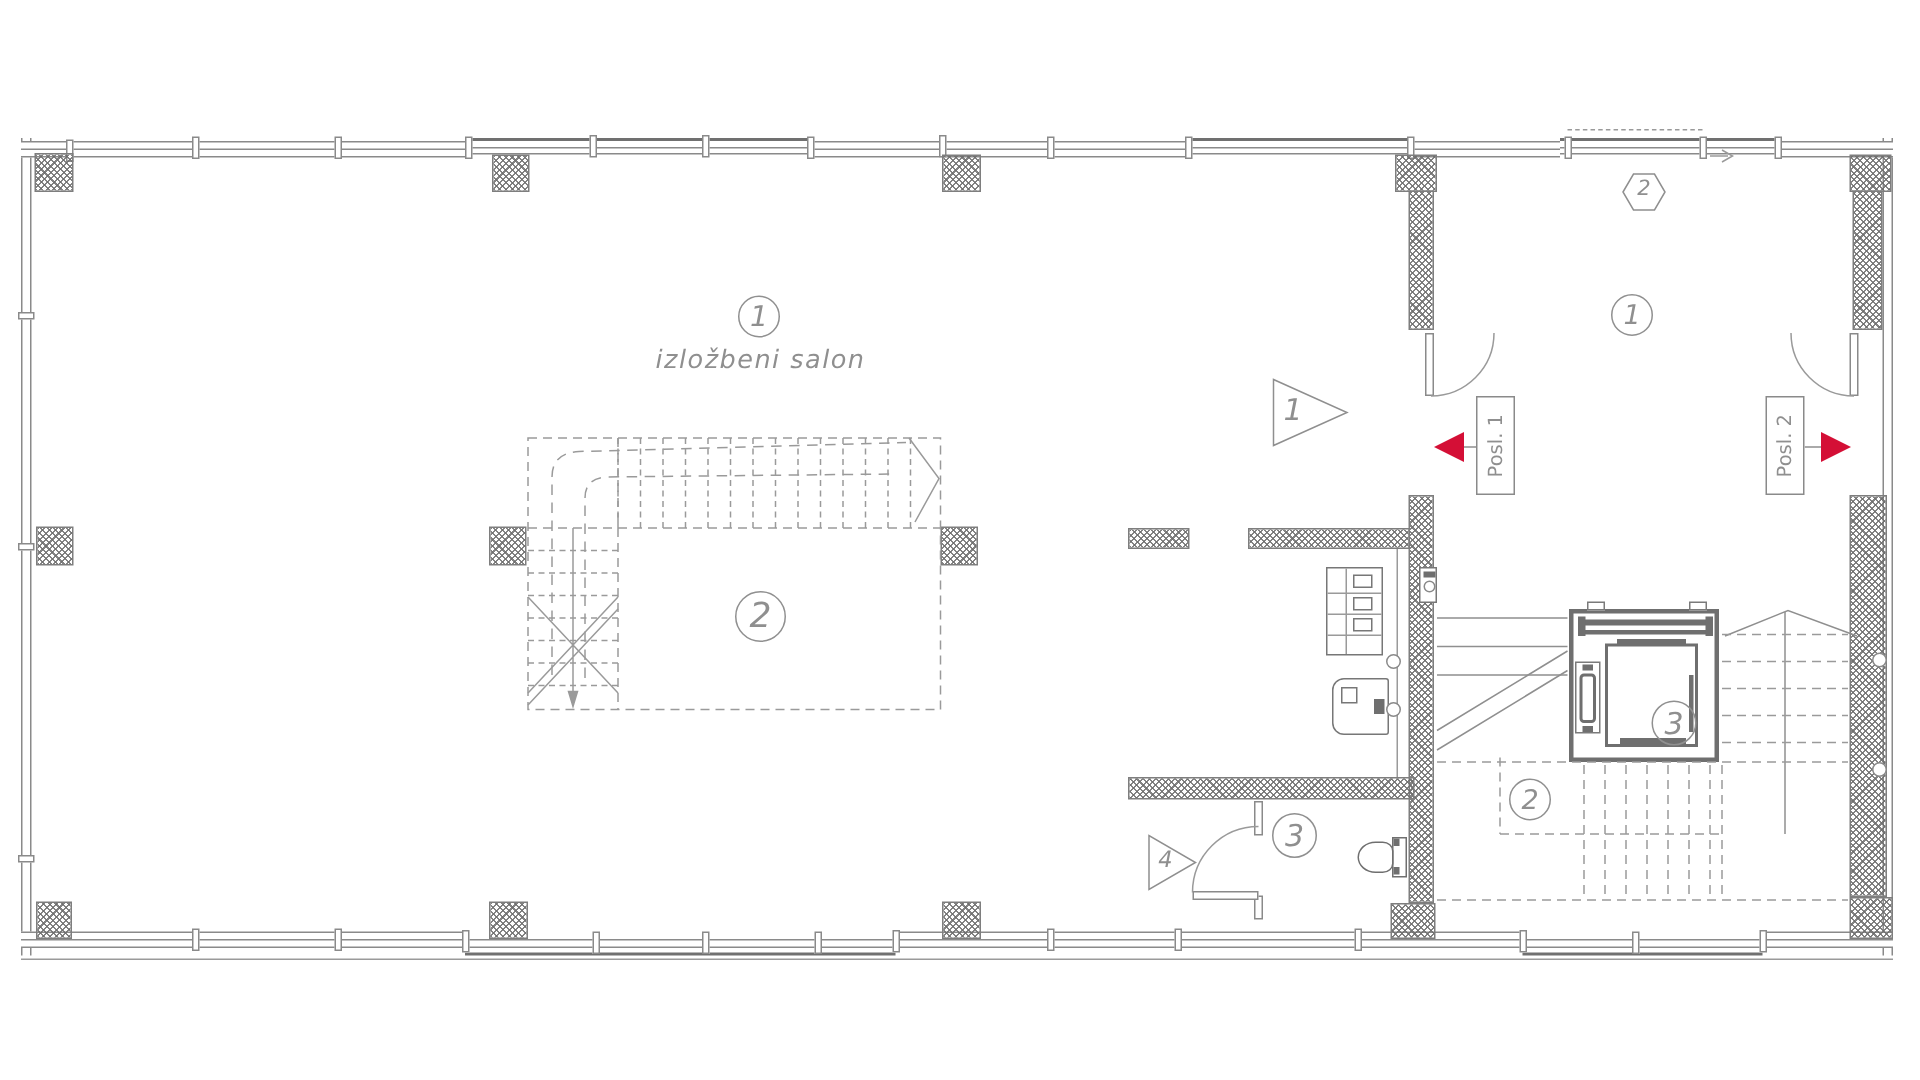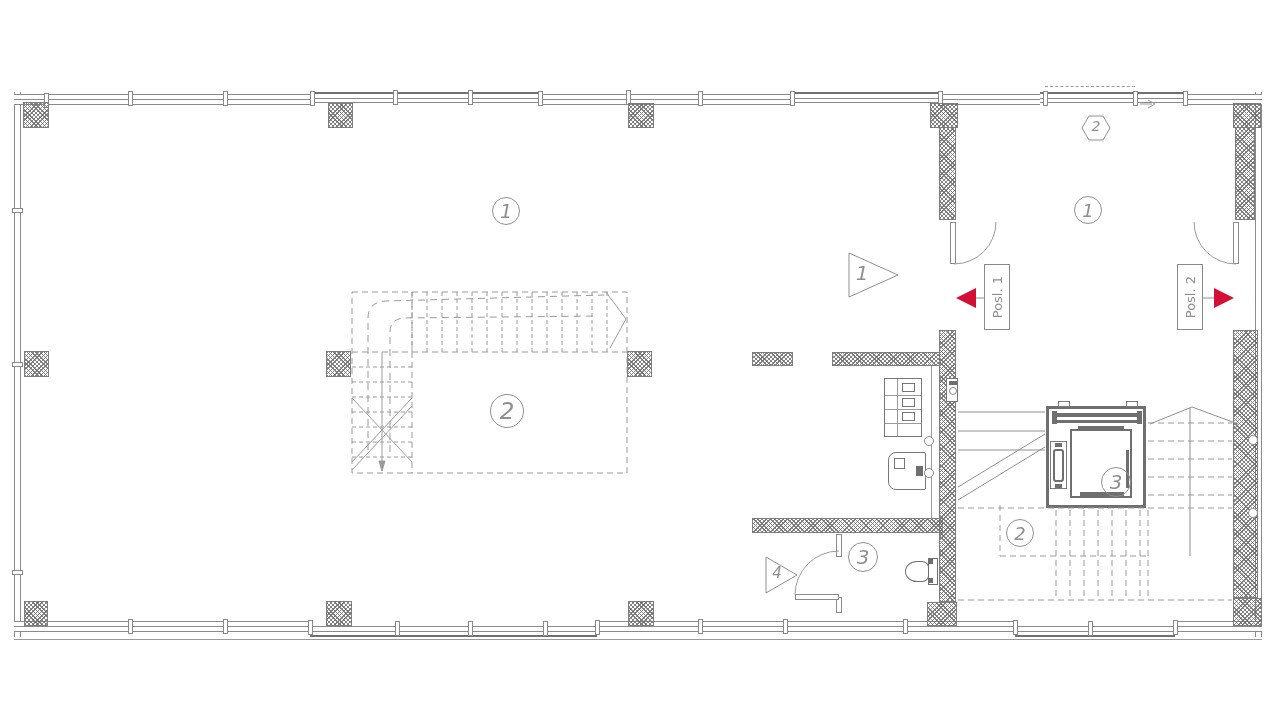--- a/index.html
+++ b/index.html
@@ -213,20 +213,21 @@
   <div class="fixture" style="left:928px;top:558px;width:10px;height:27px;border-color:#6f6f6f;"></div>
   <div class="fixture" style="left:905px;top:561px;width:24px;height:21px;border-radius:50% 30% 30% 50%;border-color:#6f6f6f;"></div>
   <div class="darkbar" style="left:929px;top:559px;width:4px;height:5px;"></div>
   <div class="darkbar" style="left:929px;top:578px;width:4px;height:5px;"></div>
   <div class="knob" style="left:1248px;top:435px;z-index:4;"></div>
   <div class="knob" style="left:1248px;top:508px;z-index:4;"></div>
 
   <div class="circ" style="left:492px;top:197px;width:28px;height:28px;font-size:19px;">
     <span>1</span>
   </div>
+  <div class="room-name" style="left:400px;top:230px;width:214px;font-size:17px;">izložbeni salon</div>
   <div class="circ" style="left:490px;top:394px;width:34px;height:34px;font-size:23px;">
     <span>2</span>
   </div>
   <div class="circ" style="left:848px;top:542px;width:30px;height:30px;font-size:20px;z-index:4;">
     <span>3</span>
   </div>
   <div class="circ" style="left:1074px;top:196px;width:28px;height:28px;font-size:18px;">
     <span>1</span>
   </div>
   <div class="circ" style="left:1006px;top:519px;width:28px;height:28px;font-size:18px;z-index:4;">

